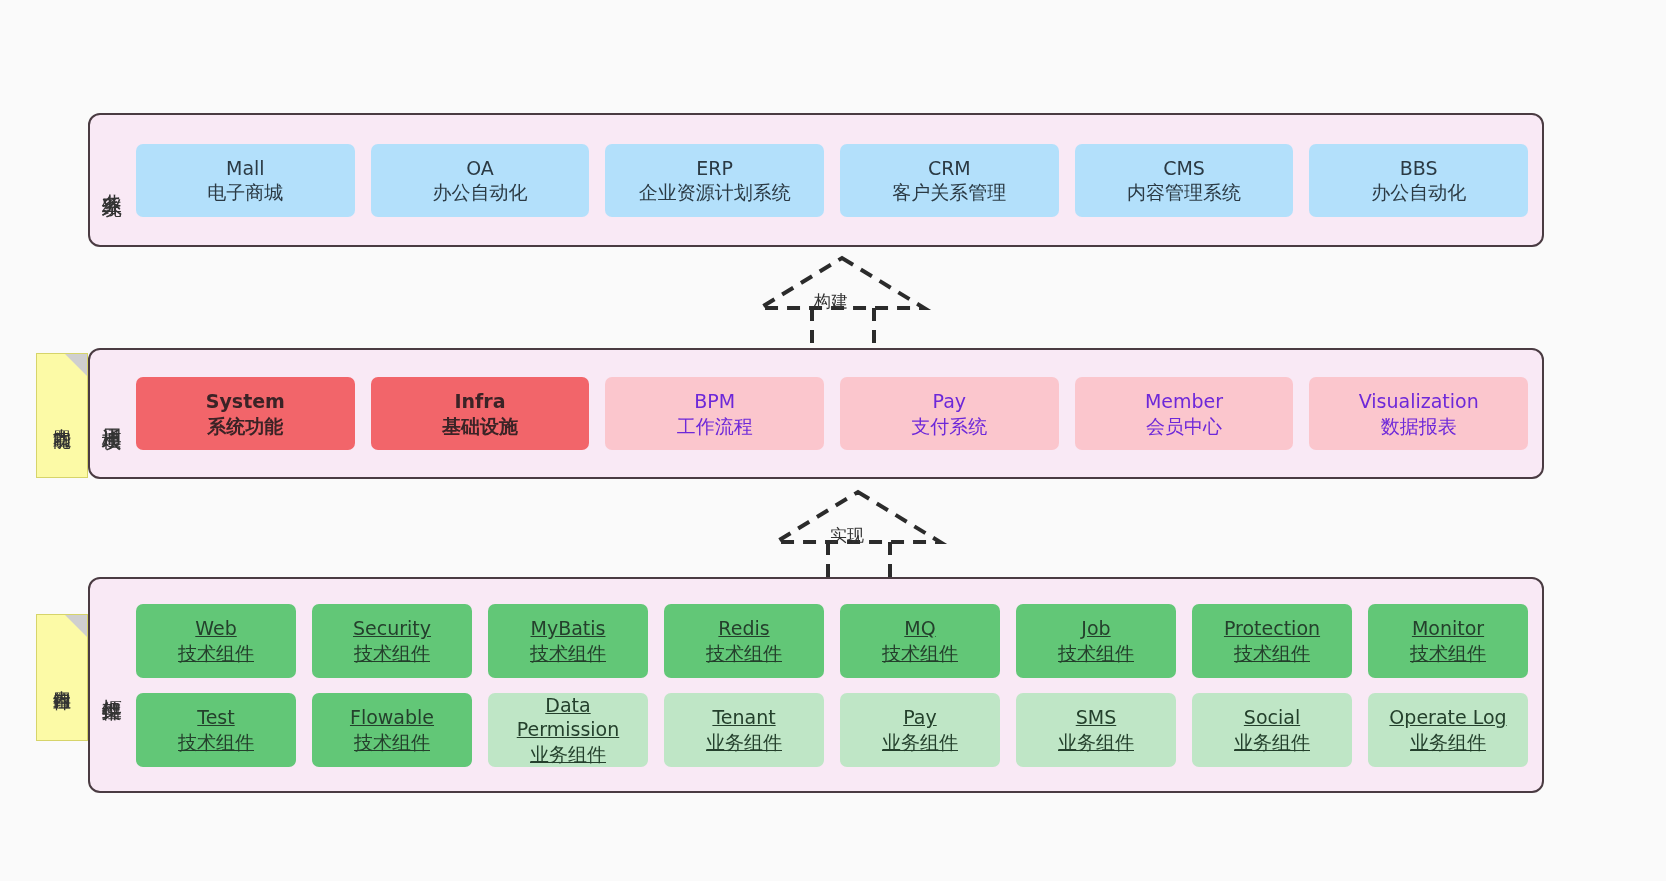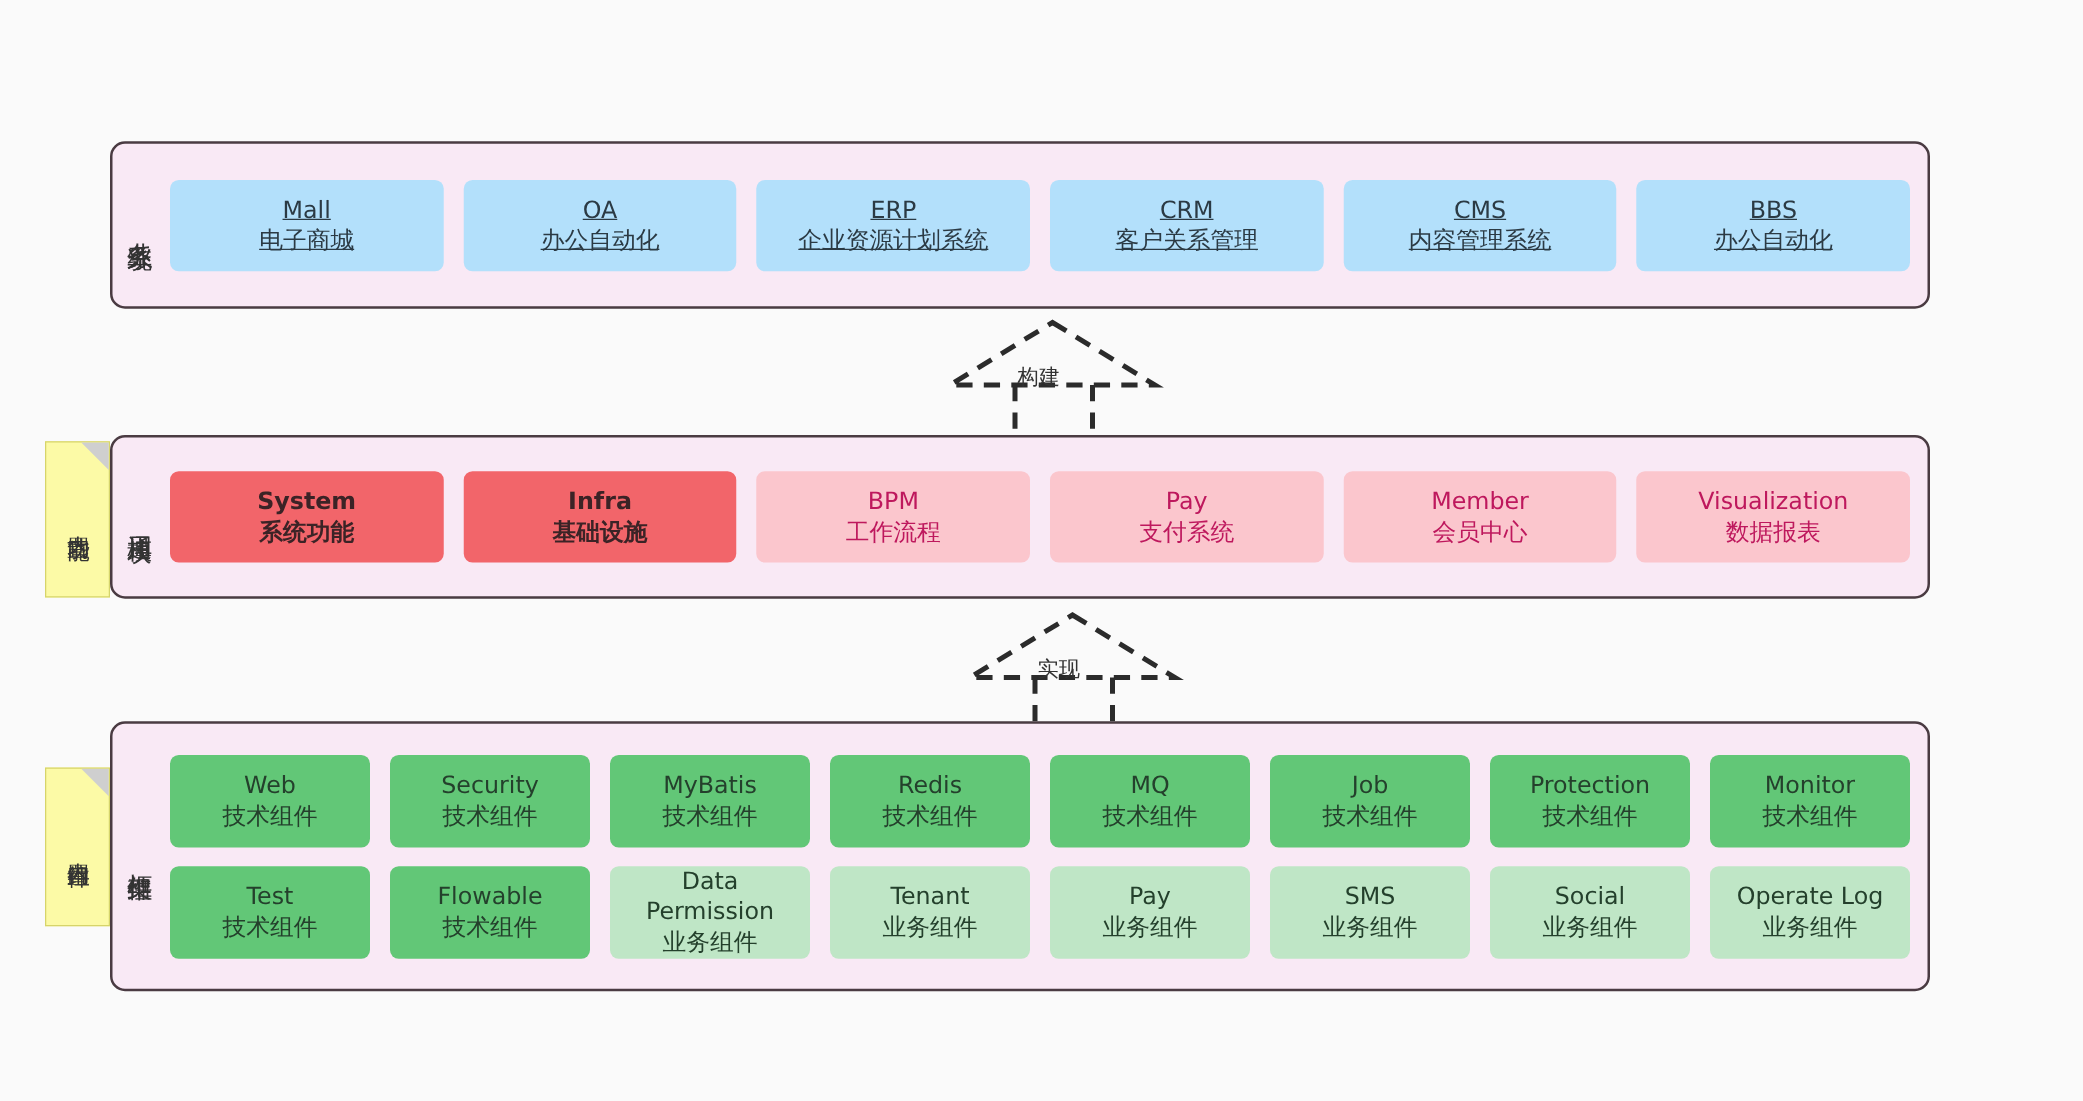--- a/index.html
+++ b/index.html
@@ -79,32 +79,32 @@
     line-height: 1.28;
     color: #2f3b33;
   }
   .card .cn {
     font-size: 19px;
   }
 
   
   .c-blue       { background: #b3e0fb; color: #2b3a44; }
   .c-red        { background: #f2656a; color: #3b2326; font-weight: bold; }
-  .c-pink       { background: #fbc6cd; color: #be185d; }
+  .c-pink       { background: #fbc6cd; color: #6d28d9; }
   .c-green      { background: #62c777; color: #24402c; }
   .c-lightgreen { background: #bfe6c6; color: #24402c; }
 
   
   #layer-business { left: 88px;  top: 113px; width: 1456px; height: 134px; }
   #layer-common   { left: 88px;  top: 348px; width: 1456px; height: 131px; }
   #layer-frame    { left: 88px;  top: 577px; width: 1456px; height: 216px; }
 
-  #layer-business .card { height: 73px; text-decoration: underline; }
+  #layer-business .card { height: 73px; }
   #layer-common   .card { height: 73px; }
-  #layer-frame    .card { height: 74px; }
+  #layer-frame    .card { height: 74px; text-decoration: underline; }
 
   #layer-frame .layer-body { gap: 15px; padding-top: 14px; padding-bottom: 14px; }
 
   
   .note {
     position: absolute;
     box-sizing: border-box;
     width: 52px;
     background: #fcfaa6;
     border: 1px solid #d6d46a;

